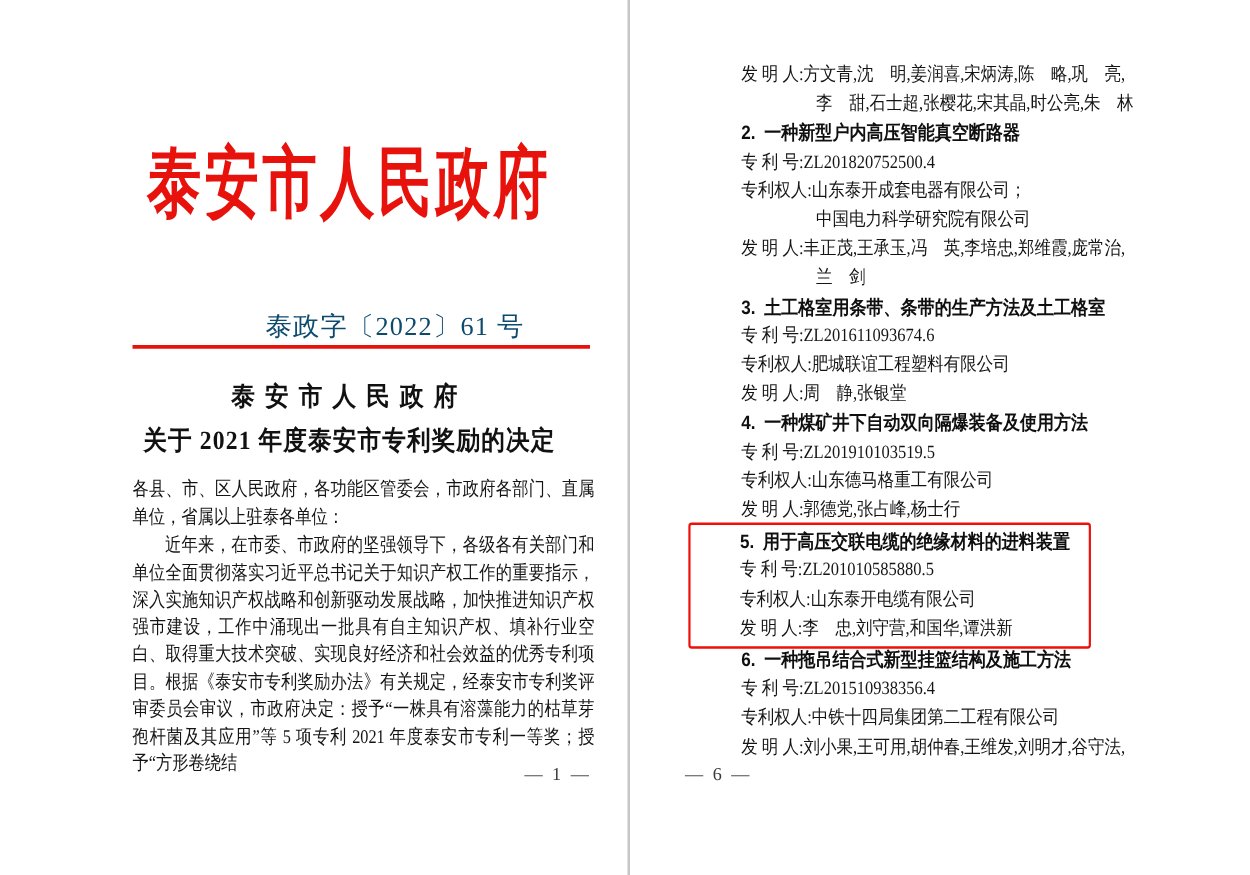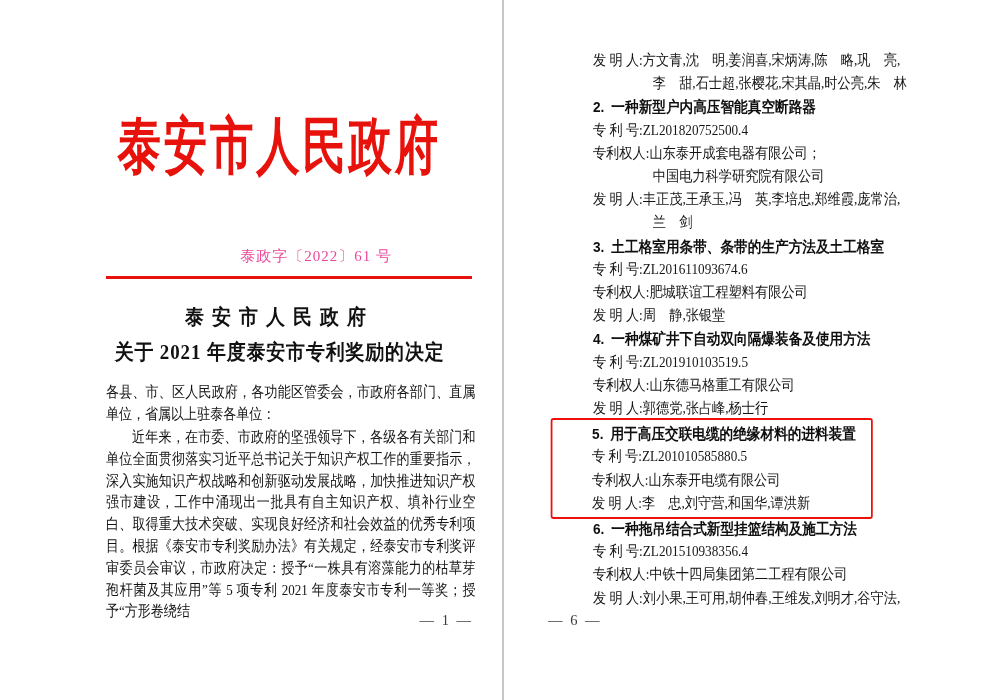--- a/index.html
+++ b/index.html
@@ -14,21 +14,21 @@
   .divider { position:absolute; left:502px; top:0; width:2px; height:700px; background:var(--divider,#c6c6c6); }
 
   
   .gov-header {
     position:absolute; left:0; top:104px; width:718px; text-align:center;
     font-size:62px; font-weight:bold; letter-spacing:4px; color:var(--red,#e8120c);
     transform:scaleX(0.70); transform-origin:left top; white-space:nowrap;
   }
   .doc-number {
     position:absolute; left:0; top:247px; width:576px; text-align:center;
-    font-size:15px; letter-spacing:1px; color:#ec4899;
+    font-size:21px; letter-spacing:1px; color:#0c4a6e;
   }
   .red-rule { position:absolute; left:78px; top:276px; width:366px; height:3px; background:var(--red,#e8120c); }
   .doc-title {
     position:absolute; left:0; top:303px; width:559px; text-align:center;
     transform:scaleX(0.90); transform-origin:left top; font-weight:bold; color:#111;
   }
   .doc-title .t1 { font-size:21px; letter-spacing:9px; }
   .doc-title .t2 { font-size:21px; letter-spacing:1px; margin-top:7px; }
   .cn-narrow { transform:scaleX(0.84); transform-origin:left top; }
   .salutation {

